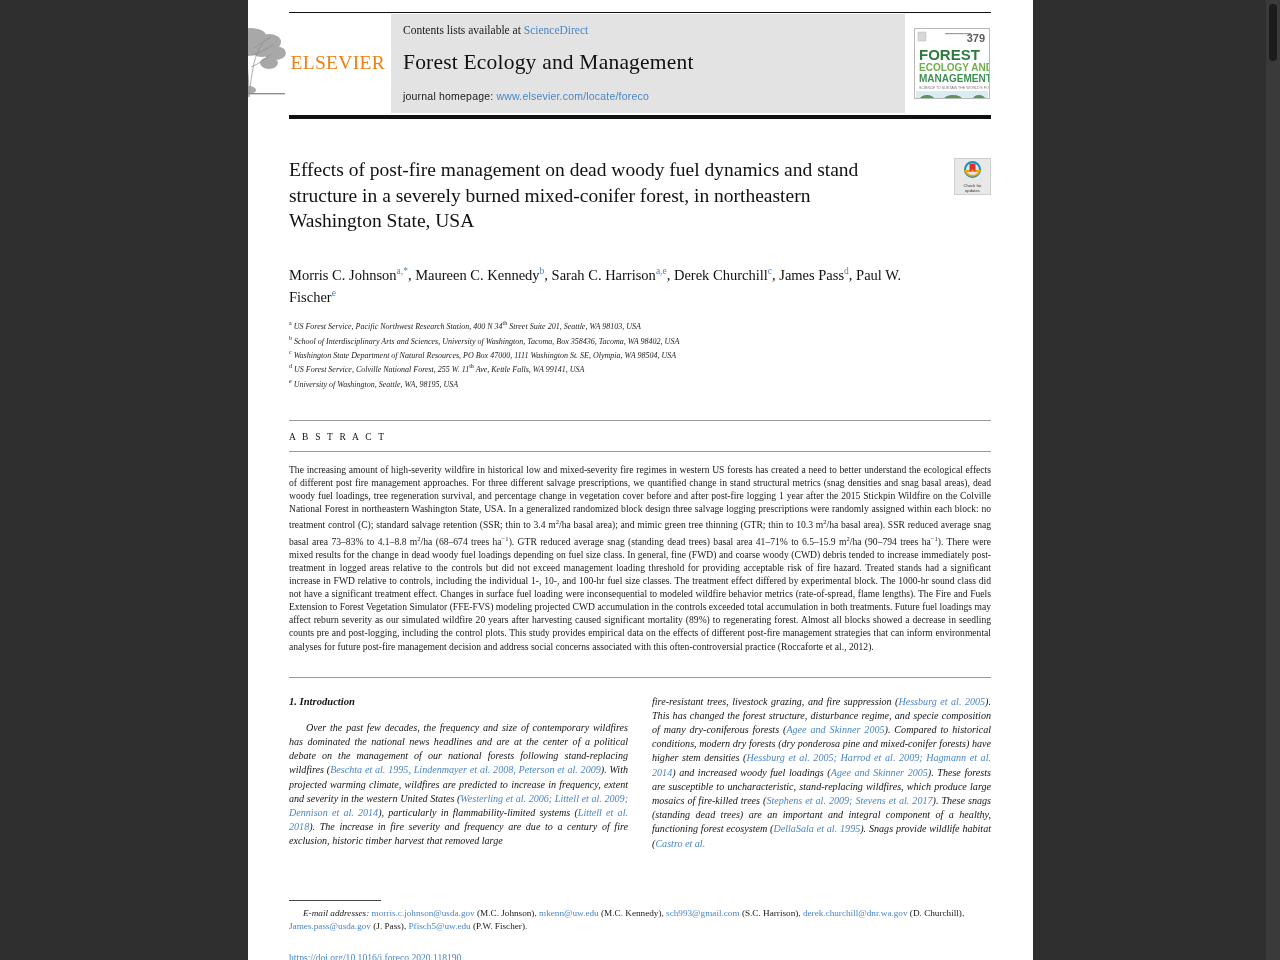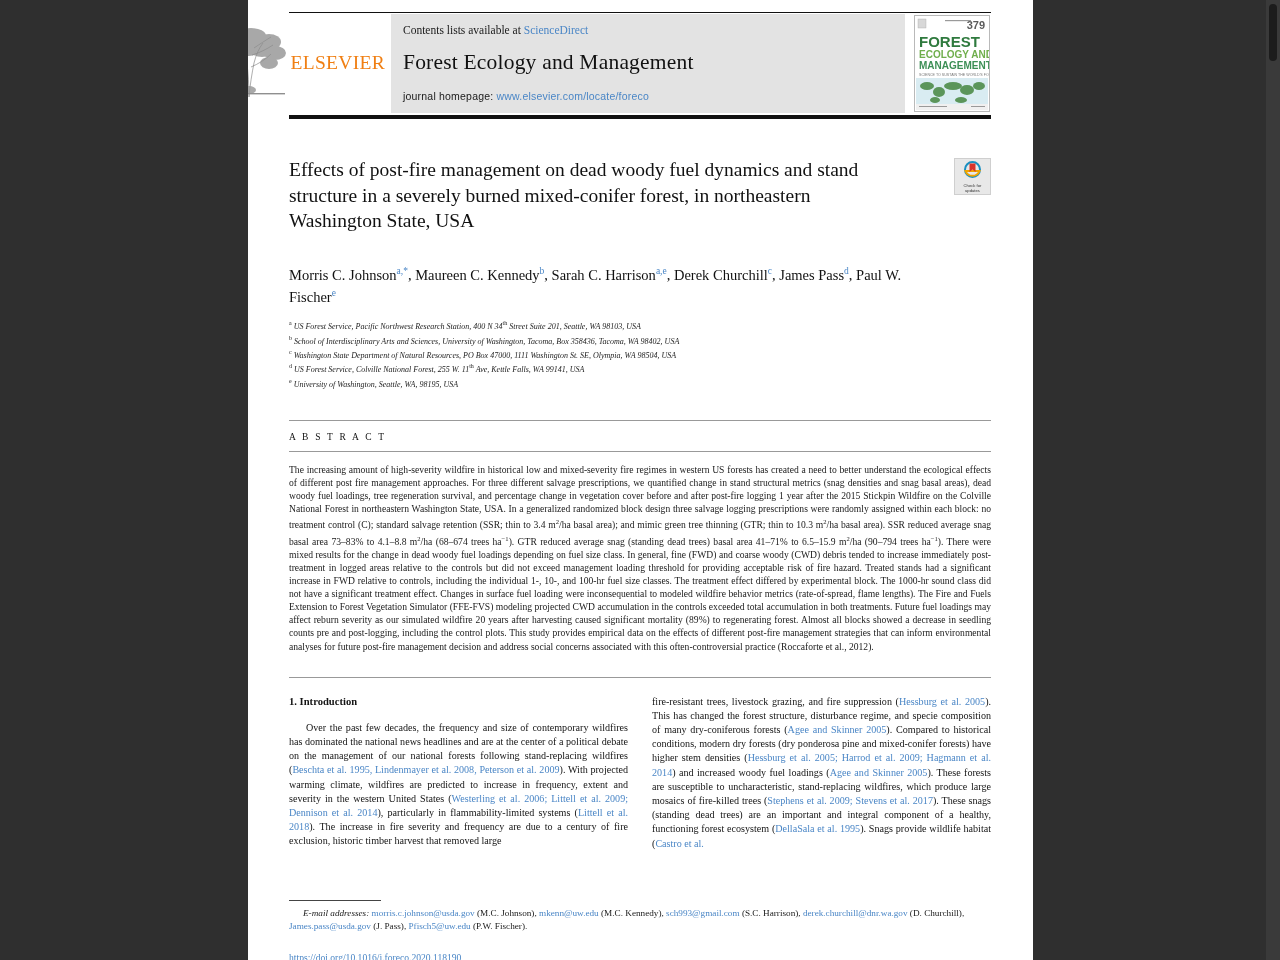--- a/index.html
+++ b/index.html
@@ -107,21 +107,21 @@
 
   .cover-cell {
     width: 78px;
     flex: none;
     display: flex;
     align-items: center;
     justify-content: center;
   }
   .cover-thumb {
     width: 76px;
-    height: 97px;
+    height: 71px;
     border: 1px solid #b9b9b9;
     background: #fff;
     position: relative;
     overflow: hidden;
     box-sizing: border-box;
   }
   .masthead-rule-bot {
     border-top: 4px solid #111;
     margin-top: 2px;
   }
@@ -220,20 +220,21 @@
     margin-top: 17px;
     gap: 0;
   }
   .col {
     width: 339px;
     font-family: "Liberation Serif", serif;
     font-size: 10.1px;
     line-height: 14.2px;
     color: #141414;
     text-align: justify;
+    font-style: italic;
   }
   .col.right { margin-left: 24px; }
   .sec-heading {
     font-weight: bold;
     font-size: 10.6px;
     margin: 0 0 12px 0;
     text-align: left;
   }
   .para { margin: 0; text-indent: 17px; }
   .ref { color: #4a86c6; }

